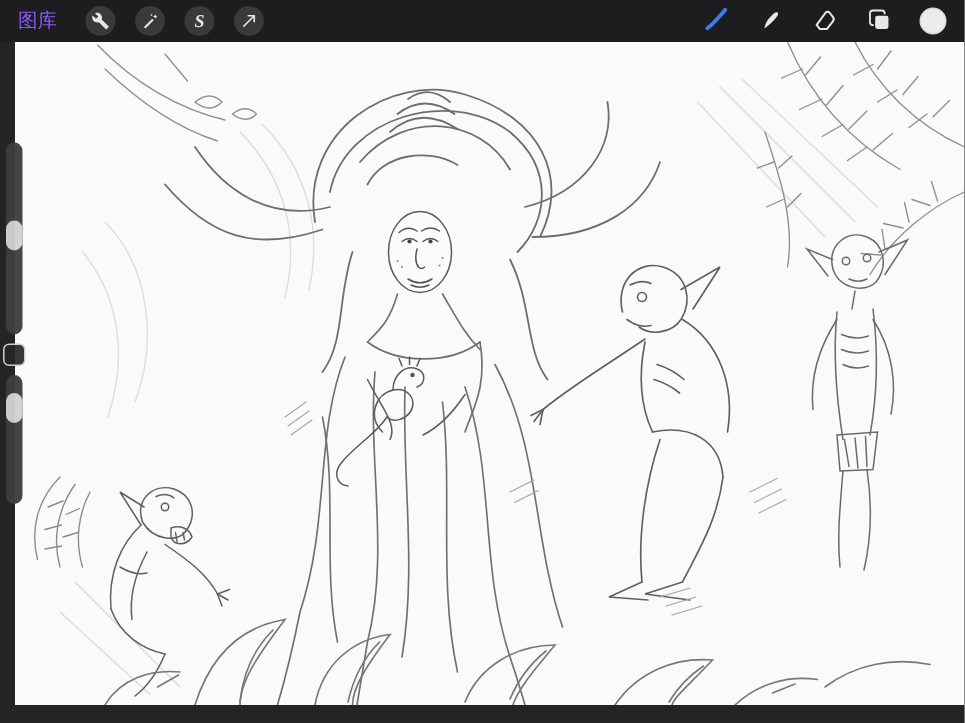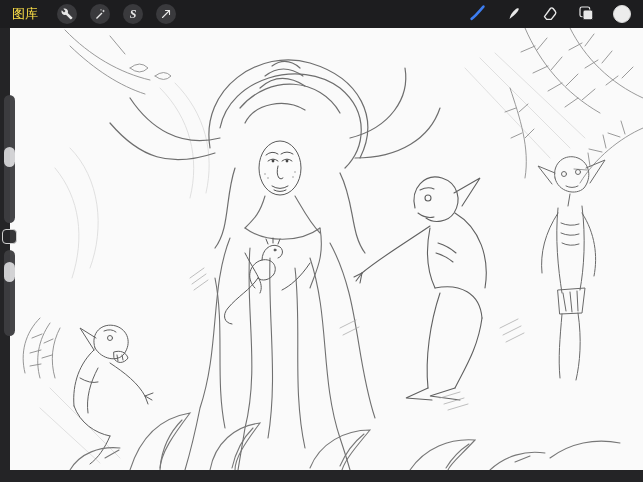--- a/index.html
+++ b/index.html
@@ -16,21 +16,21 @@
   *{box-sizing:border-box;margin:0;padding:0}
   html,body{width:643px;height:482px;overflow:hidden}
   body{font-family:"Liberation Sans",sans-serif;background:var(--app-bg)}
   .app{position:relative;width:643px;height:482px;background:var(--app-bg);overflow:hidden}
 
   
   .toolbar{position:absolute;top:0;left:0;right:0;height:28px;background:var(--toolbar-bg);
     display:flex;align-items:center;justify-content:space-between;padding:0 12px;z-index:10}
   .tb-left{display:flex;align-items:center;gap:13px}
   .tb-right{display:flex;align-items:center;gap:18px}
-  .gallery-btn{background:none;border:none;color:#fde047;font-size:13px;cursor:pointer;
+  .gallery-btn{background:none;border:none;color:#8b5cf6;font-size:13px;cursor:pointer;
     margin-right:6px;font-family:"Liberation Sans",sans-serif}
   .circ-btn{width:20px;height:20px;border-radius:50%;background:var(--icon-circle-bg);
     border:none;display:flex;align-items:center;justify-content:center;cursor:pointer;padding:0}
   .circ-btn svg{display:block}
   .sel-glyph{color:var(--icon-fg);font-family:"Liberation Serif",serif;font-style:italic;
     font-weight:700;font-size:12px;line-height:1}
   .tool-btn{background:none;border:none;padding:0;cursor:pointer;display:flex;align-items:center;justify-content:center}
   .color-btn{width:18px;height:18px;border-radius:50%;background:var(--color-swatch);
     border:1px solid #d8d8d8;padding:0;cursor:pointer}
 

